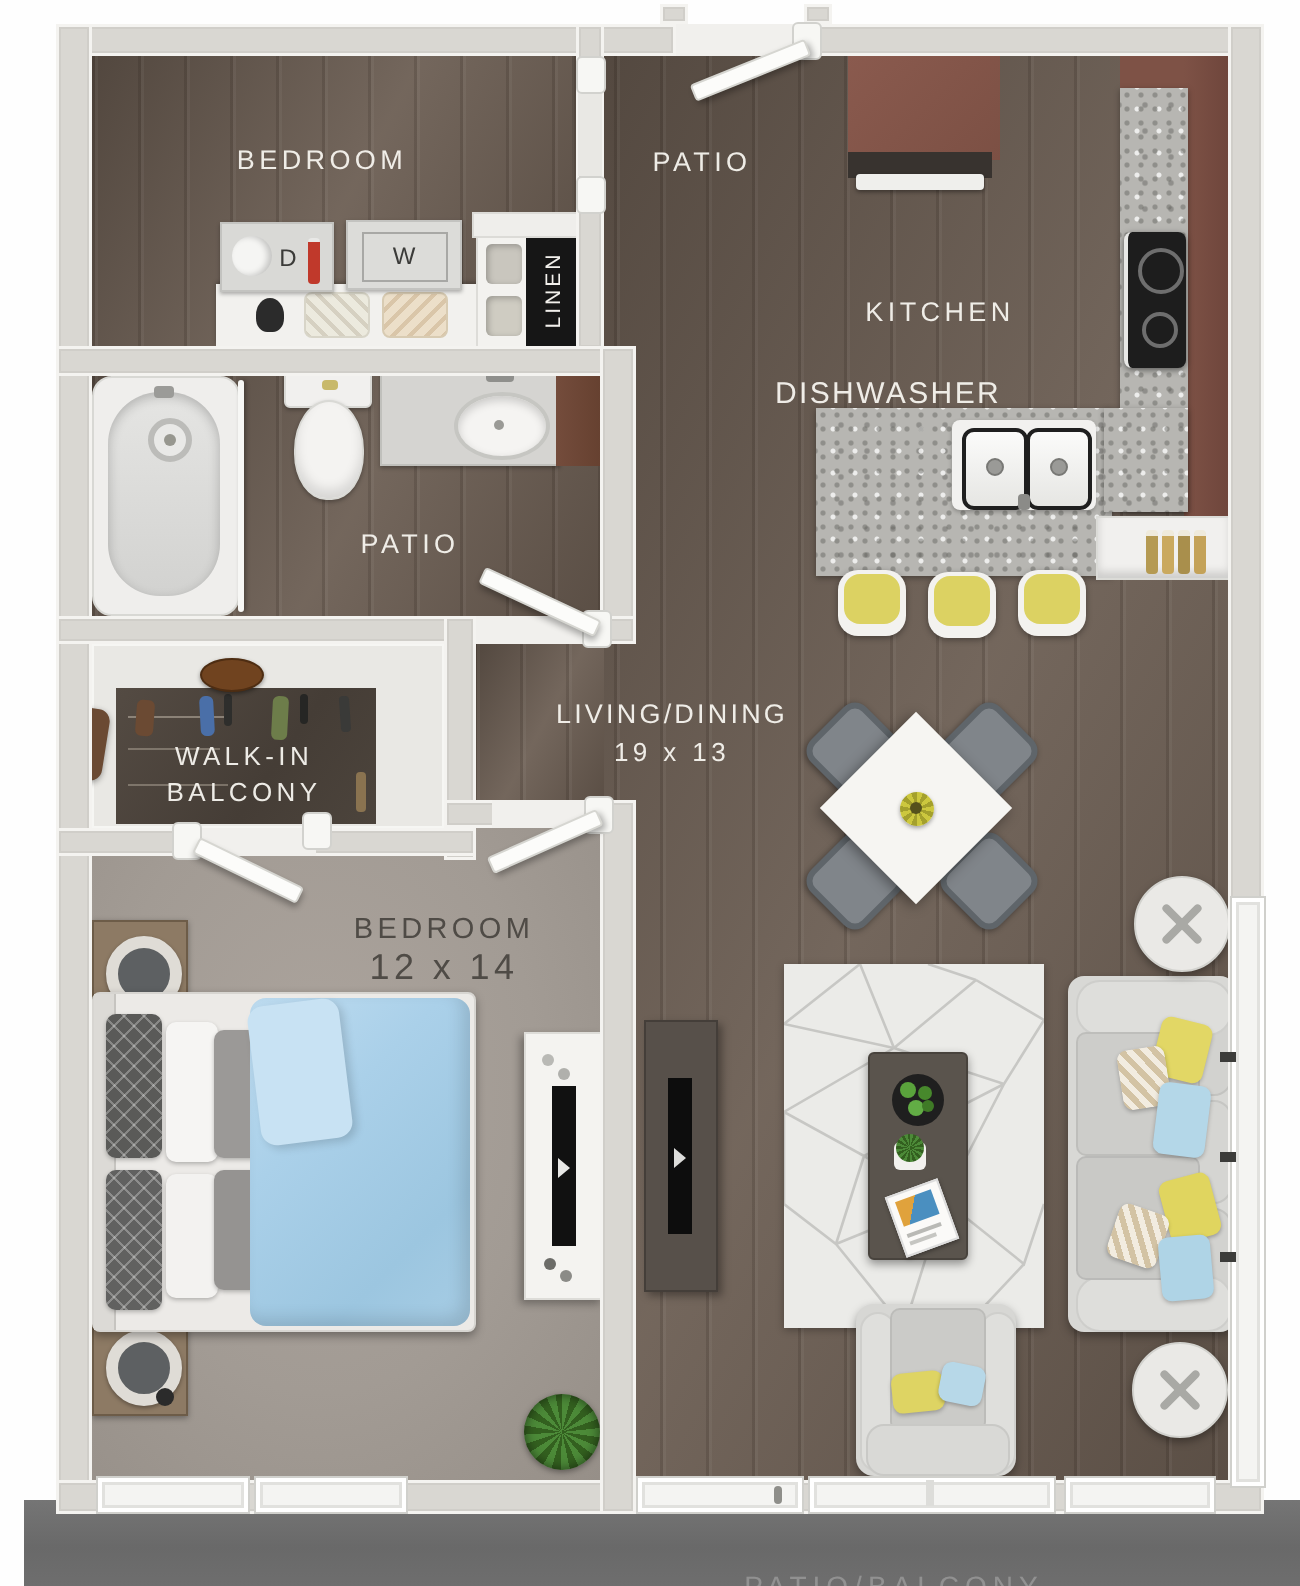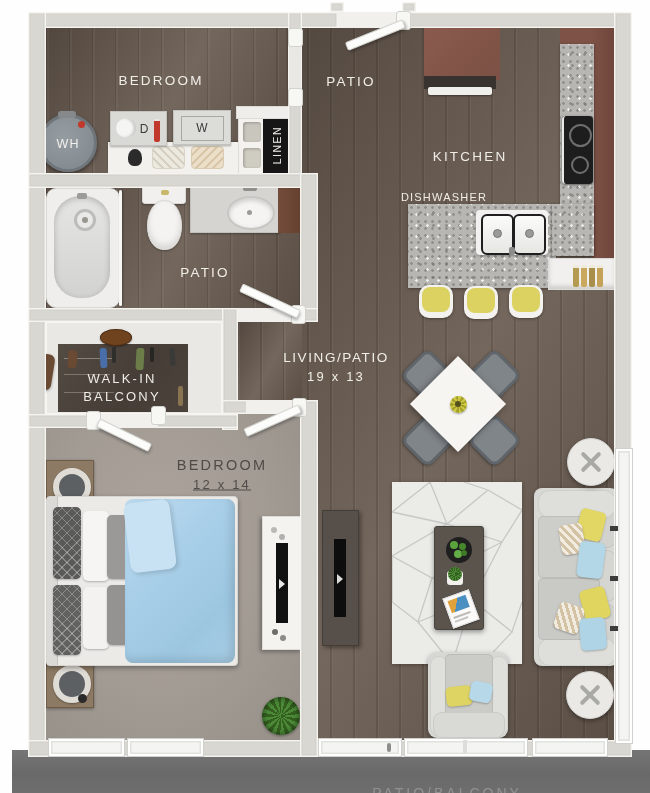--- a/index.html
+++ b/index.html
@@ -114,25 +114,20 @@
   <div class="abs" style="left:110px;top:111px;width:55px;height:33px;background:#d9d9d6;border:1px solid #c3c3c0;box-shadow:0 1px 2px rgba(0,0,0,0.3);">
     <div class="abs" style="left:5px;top:6px;width:20px;height:20px;background:#f5f5f3;border-radius:50%;box-shadow:inset -2px 0 3px rgba(0,0,0,0.2);"></div>
     <div class="label" style="left:33px;top:17px;color:#3b3b39;font-size:12px;letter-spacing:0;">D</div>
     <div class="abs" style="left:43px;top:7px;width:6px;height:21px;background:#c0392b;border-radius:2px;border-top:2px solid #e8e8e6;"></div>
   </div>
   <div class="abs" style="left:173px;top:110px;width:56px;height:33px;background:#dcdcd9;border:1px solid #c3c3c0;box-shadow:0 1px 2px rgba(0,0,0,0.3);">
     <div class="abs" style="left:7px;top:5px;width:41px;height:23px;border:1.5px solid #a8a8a5;"></div>
     <div class="label" style="left:28px;top:17px;color:#3b3b39;font-size:12px;letter-spacing:0;">W</div>
   </div>
 
-  <div class="abs" style="left:39px;top:114px;width:52px;height:52px;background:radial-gradient(circle at 42% 38%,#969da2,#7f868b);border:3px solid #6f767b;border-radius:50%;box-shadow:0 2px 4px rgba(0,0,0,0.45);">
-    <div class="label" style="left:26px;top:27px;font-size:12.5px;letter-spacing:1px;">WH</div>
-    <div class="abs" style="left:36px;top:4px;width:7px;height:7px;background:#c0392b;border-radius:50%;"></div>
-    <div class="abs" style="left:16px;top:-6px;width:18px;height:7px;background:#85898c;border-radius:3px;"></div>
-  </div>
 
   <div class="abs" style="left:238px;top:116px;width:27px;height:57px;background:#f3f2ef;border:1px solid #dddcd8;">
     <div class="abs" style="left:4px;top:5px;width:18px;height:20px;background:#c9c6be;border-radius:3px;box-shadow:inset 1px 1px 3px rgba(0,0,0,0.25);"></div>
     <div class="abs" style="left:4px;top:31px;width:18px;height:20px;background:#cfccc2;border-radius:3px;box-shadow:inset 1px 1px 3px rgba(0,0,0,0.25);"></div>
   </div>
   <div class="abs" style="left:263px;top:116px;width:27px;height:57px;background:#161616;">
     <div class="label" style="left:14px;top:29px;font-size:10.5px;letter-spacing:1.5px;writing-mode:vertical-rl;transform:translate(-50%,-50%) rotate(180deg);color:#f2f0ec;">LINEN</div>
   </div>
   <div class="abs" style="left:236px;top:106px;width:55px;height:11px;background:#efeeeb;border:1px solid #dcdbd7;"></div>
 
@@ -317,22 +312,22 @@
   <div class="door-leaf" style="left:235px;top:310px;width:62px;transform-origin:100% 50%;transform:rotate(25deg);"></div>
   <div class="hinge" style="left:292px;top:398px;"></div>
   <div class="door-leaf" style="left:240px;top:404px;width:58px;transform-origin:100% 50%;transform:rotate(-24deg);"></div>
   <div class="hinge" style="left:86px;top:411px;"></div>
   <div class="hinge" style="left:151px;top:406px;"></div>
   <div class="door-leaf" style="left:98px;top:418px;width:56px;transform-origin:0% 50%;transform:rotate(26deg);"></div>
 
   <div class="label" style="left:161px;top:80px;">BEDROOM</div>
   <div class="label" style="left:351px;top:81px;">PATIO</div>
   <div class="label" style="left:470px;top:156px;">KITCHEN</div>
-  <div class="label" style="left:444px;top:197px;font-size:11px;letter-spacing:1.2px;text-align:right;">DISHWASHER</div>
+  <div class="label" style="left:444px;top:197px;font-size:15px;letter-spacing:1.2px;text-align:right;">DISHWASHER</div>
   <div class="label" style="left:205px;top:272px;">PATIO</div>
   <div class="label" style="left:122px;top:378px;font-size:13px;">WALK-IN</div>
   <div class="label" style="left:122px;top:396px;font-size:13px;">BALCONY</div>
   <div class="label label-dark" style="left:222px;top:465px;font-size:14.5px;">BEDROOM</div>
-  <div class="label label-dark" style="left:222px;top:484px;font-size:13px;text-decoration:underline;">12 x 14</div>
-  <div class="label" style="left:336px;top:357px;font-size:13.5px;letter-spacing:1.6px;">LIVING/PATIO</div>
+  <div class="label label-dark" style="left:222px;top:484px;font-size:18px;">12 x 14</div>
+  <div class="label" style="left:336px;top:357px;font-size:13.5px;letter-spacing:1.6px;">LIVING/DINING</div>
   <div class="label" style="left:336px;top:376px;font-size:13px;">19 x 13</div>
 
 </div>
 
 </body></html>

